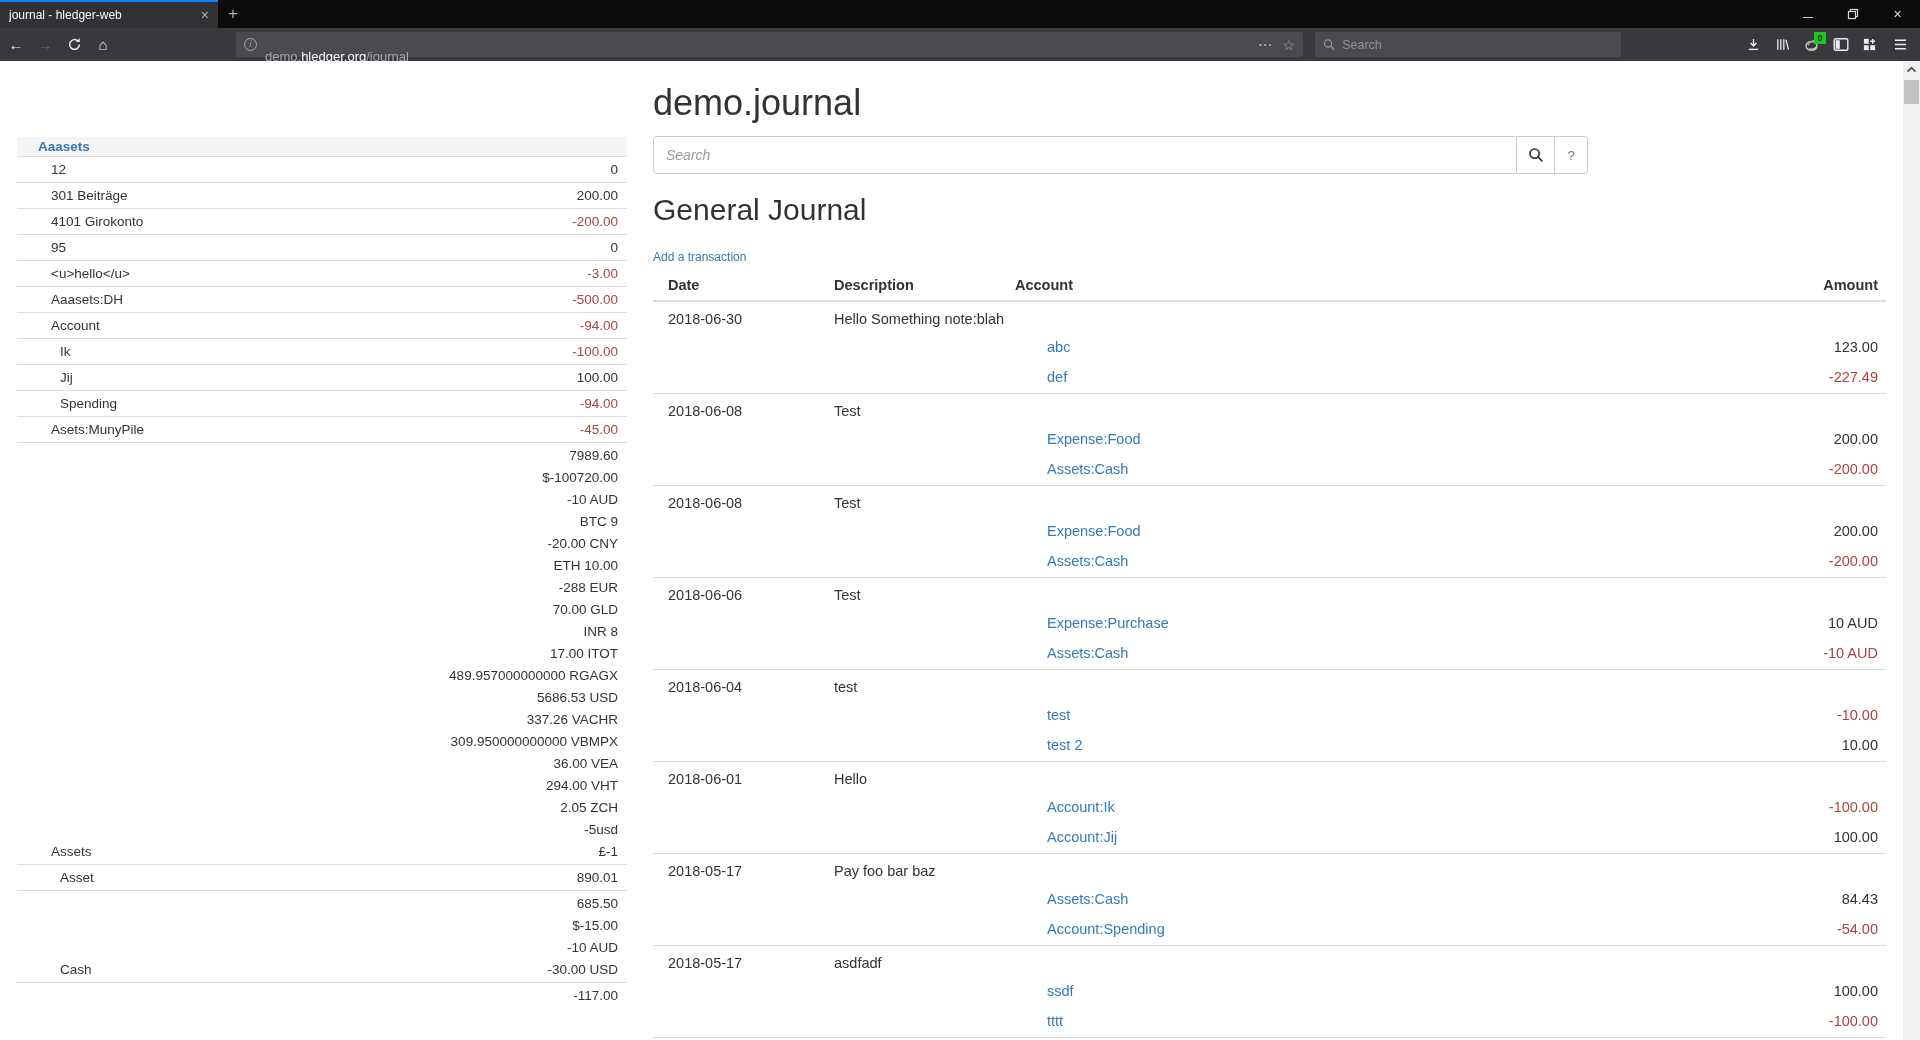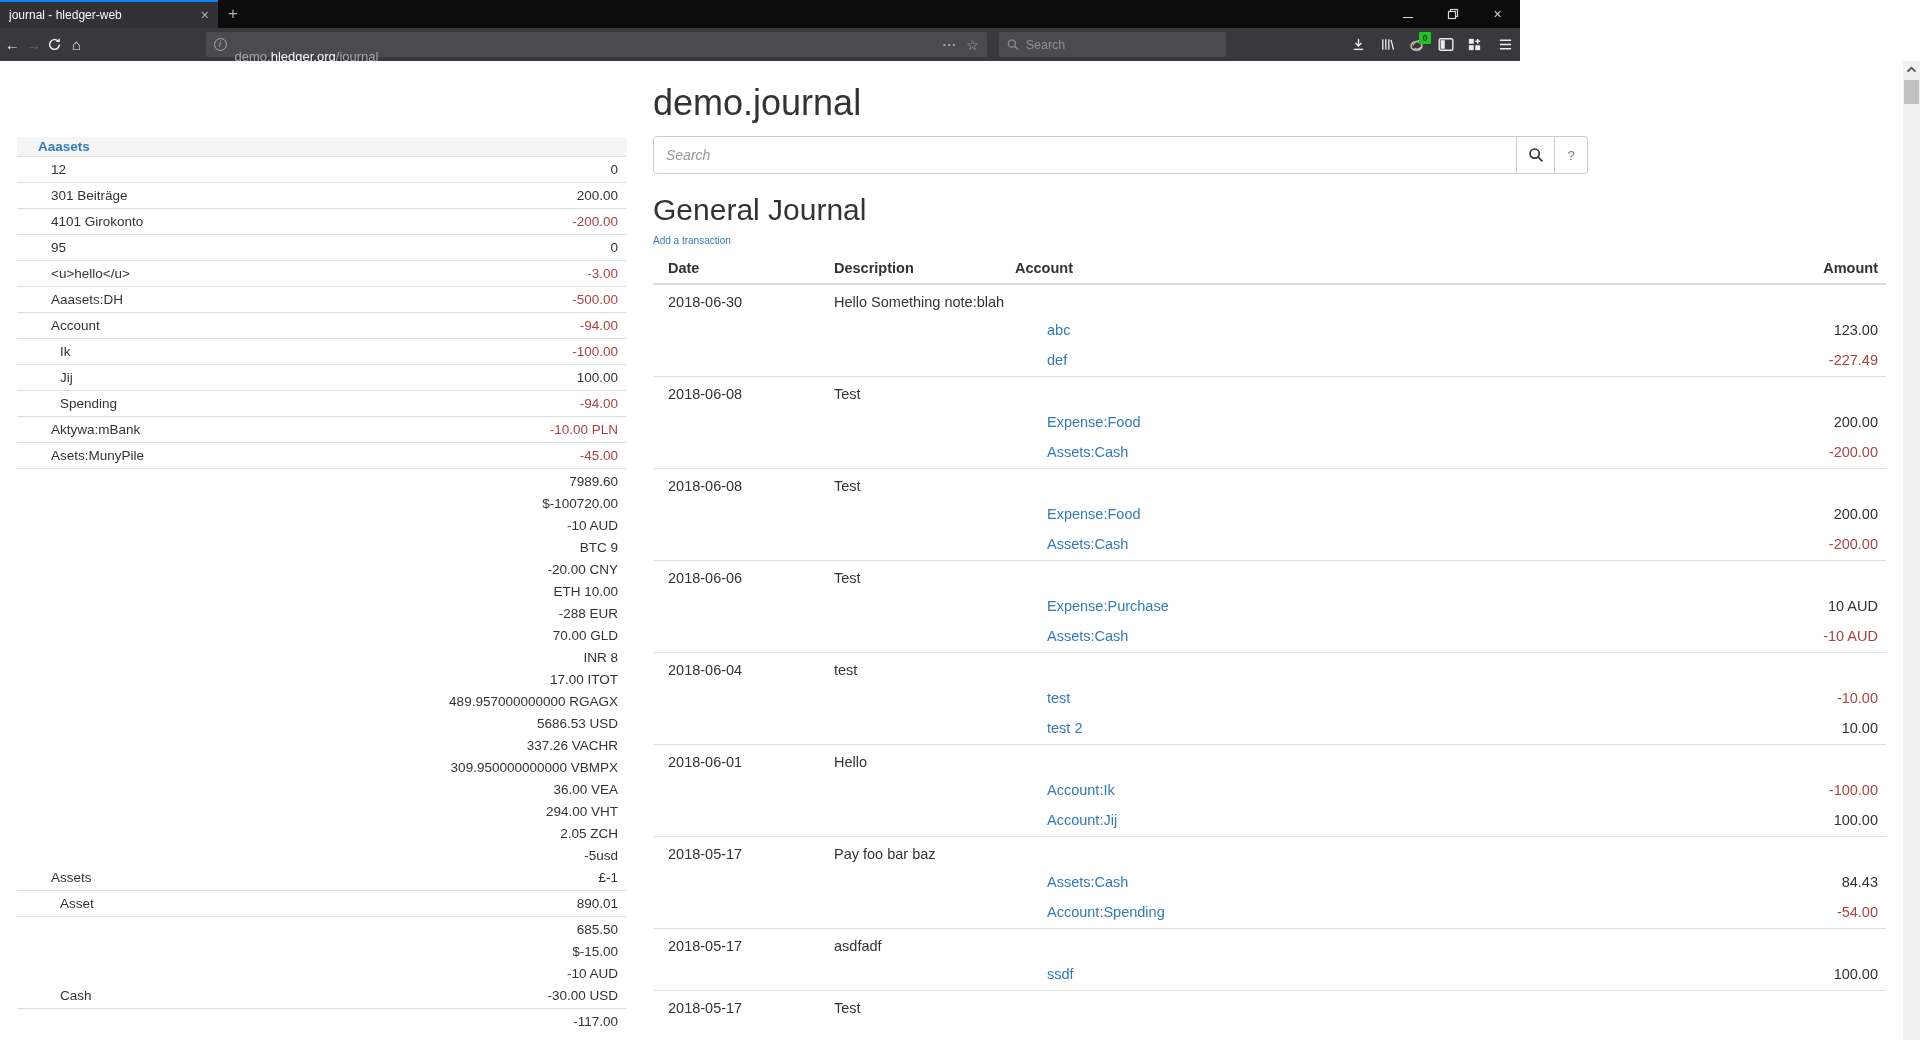--- a/index.html
+++ b/index.html
@@ -2,21 +2,21 @@
 <html style="--link: #337ab7; --neg: #a94442; --accent: #0a84ff; --badge: #21c521;"><head>
 <meta charset="utf-8">
 <style>
   * { box-sizing: border-box; margin: 0; padding: 0; }
   html,body { width:1920px; height:1040px; overflow:hidden; background:#fff;
     font-family:"Liberation Sans", sans-serif; }
   :root{
     --link:#337ab7; --neg:#a94442; --accent:#0a84ff; --badge:#21c521;
   }
   
-  .chrome{ position:absolute; top:0; left:0; width:1520px; }
+  .chrome{ position:absolute; top:0; left:0; width:1920px; }
   .tabbar{ height:28px; background:#0c0c0d; display:flex; align-items:stretch; }
   .tab{ width:218px; background:#323234; border-top:2px solid var(--accent);
         color:#f9f9fa; font-size:12px; display:flex; align-items:center; padding:0 9px; }
   .tab-label{ flex:1; white-space:nowrap; overflow:hidden; }
   .tab-close{ color:#b1b1b3; font-size:14px; line-height:14px; margin-left:6px; cursor:default; }
   .newtab{ width:30px; color:#b1b1b3; font-size:17px; display:flex; align-items:center; justify-content:center; }
   .flexspace{ flex:1; }
   .winbtn{ width:45px; display:flex; align-items:center; justify-content:center; color:#d7d7db; font-size:14px; }
   .min-glyph{ width:10px; border-bottom:1.4px solid #d7d7db; height:1px; margin-top:6px;}
   .navbar{ height:33px; background:#38383d; display:flex; align-items:center; padding-left:2px; }
@@ -64,21 +64,21 @@
   .main{ position:absolute; left:653px; top:0; width:1233px; color:#333; }
   h1{ margin-top:21px; font-size:36px; font-weight:400; color:#333; line-height:41px; }
   .searchgroup{ margin-top:13px; display:flex; width:935px; height:38px; }
   .searchinput{ flex:1; border:1px solid #ccc; border-radius:4px 0 0 4px; padding:0 12px;
     font-size:14px; color:#555; outline:none; font-family:"Liberation Sans",sans-serif; }
   .searchinput::placeholder{ font-style:italic; color:#999; }
   .btngrp{ border:1px solid #ccc; border-left:none; background:#fff; width:38px;
     display:flex; align-items:center; justify-content:center; font-size:14px; color:#555; cursor:pointer; }
   .btn-help{ width:33px; border-radius:0 4px 4px 0; font-size:13px; color:#777; }
   h2{ margin-top:19px; font-size:30px; font-weight:400; color:#333; line-height:34px; }
-  .addlink{ display:inline-block; margin-top:8px; color:var(--link); font-size:10px; text-decoration:none; }
+  .addlink{ display:inline-block; margin-top:23px; color:var(--link); font-size:12px; text-decoration:none; }
   .journal{ margin-top:7px; width:1233px; font-size:14.5px; table-layout:fixed; }
   .journal col.c1{ width:166px; } .journal col.c2{ width:181px; }
   .journal col.c4{ width:200px; }
   .journal th{ text-align:left; font-weight:bold; padding:5px 0 7px 15px; border-bottom:2px solid #ddd; }
   .journal th.c-amt, .journal td.c-amt{ text-align:right; padding-right:8px; }
   tbody.txn tr.txn-title{ border-top:1px solid #ddd; }
   tbody.txn:first-of-type tr.txn-title{ border-top:none; }
   .txn-title td{ padding:9px 0 5px 15px; line-height:17px; }
   .posting td{ padding:6px 0 7px 15px; line-height:17px; }
   .posting .c-acct a{ color:var(--link); text-decoration:none; padding-left:8px;margin-left:24px; }
@@ -239,26 +239,20 @@
             <div>100.00</div>
           </td>
         </tr>
         <tr>
           <td class="sb-name d1"><a href="#">Spending</a></td>
           <td class="sb-amt">
             <div class="neg">-94.00</div>
           </td>
         </tr>
         <tr>
-          <td class="sb-name d0"><a href="#">Aktywa:mBank</a></td>
-          <td class="sb-amt">
-            <div class="neg">-10.00 PLN</div>
-          </td>
-        </tr>
-        <tr>
           <td class="sb-name d0"><a href="#">Asets:MunyPile</a></td>
           <td class="sb-amt">
             <div class="neg">-45.00</div>
           </td>
         </tr>
         <tr>
           <td class="sb-name d0"><a href="#">Assets</a></td>
           <td class="sb-amt">
             <div>7989.60</div>
             <div>$-100720.00</div>
@@ -472,20 +466,26 @@
             <td>2018-05-17</td>
             <td colspan="2">asdfadf</td>
             <td class="c-amt"></td>
           </tr>
           <tr class="posting">
             <td></td>
             <td></td>
             <td class="c-acct"><a href="#">ssdf</a></td>
             <td class="c-amt">100.00</td>
           </tr>
+          <tr class="posting">
+            <td></td>
+            <td></td>
+            <td class="c-acct"><a href="#">tttt</a></td>
+            <td class="c-amt neg">-100.00</td>
+          </tr>
         </tbody>
         <tbody class="txn">
           <tr class="txn-title">
             <td>2018-05-17</td>
             <td colspan="2">Test</td>
             <td class="c-amt"></td>
           </tr>
         </tbody>
       </table>
   </div>

